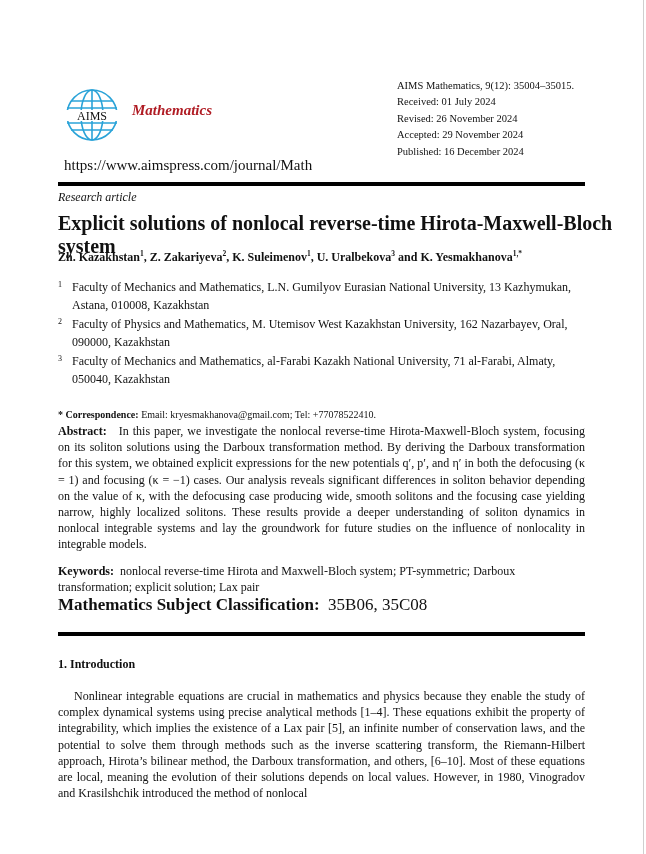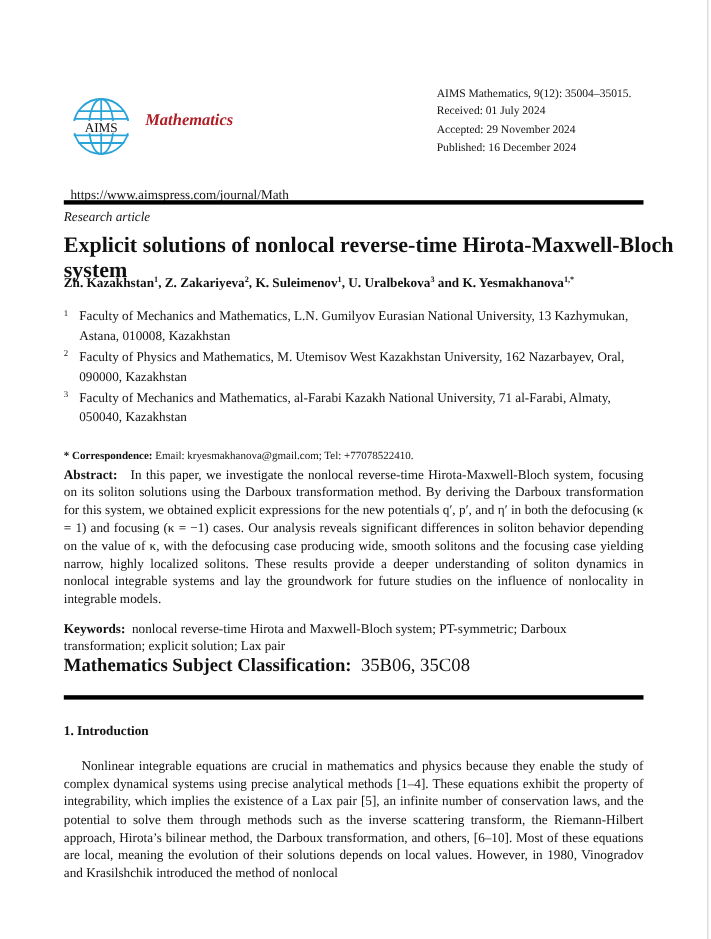--- a/index.html
+++ b/index.html
@@ -5,21 +5,21 @@
   html, body { margin: 0; padding: 0; }
   body {
     width: 646px; height: 854px; background: #ffffff; position: relative; overflow: hidden;
     font-family: "Liberation Serif", "DejaVu Serif", serif; color: #111;
   }
   .page-edge { position: absolute; right: 2px; top: 0; width: 1px; height: 854px; background: #cfcfcf; }
   .abs { position: absolute; }
   
   .logo { left: 63px; top: 88px; width: 58px; height: 54px; }
   .journal-name { left: 132px; top: 102px; font-size: 15px; font-style: italic; font-weight: bold; color: #b01c24; }
-  .journal-url { left: 64px; top: 170px; font-size: 12px; }
+  .journal-url { left: 64px; top: 157px; font-size: 15px; }
   .meta { left: 397px; top: 78px; font-size: 10.5px; line-height: 16.4px; }
   .rule { left: 58px; width: 527px; height: 4px; background: #000; }
   .article-type { left: 58px; top: 190px; font-size: 12px; font-weight: normal; font-style: italic; }
   .title { left: 58px; top: 212px; font-size: 20px; font-weight: bold; }
   .authors { left: 58px; top: 250px; font-size: 12px; font-weight: bold; }
   sup { font-size: 7.5px; vertical-align: 5px; line-height: 0; }
   .affils { left: 58px; top: 279px; width: 530px; font-size: 12px; line-height: 17.5px; }
   .affil { position: relative; padding-left: 14px; margin-bottom: 2px; }
   .affil .num { position: absolute; left: 0; top: -3px; font-size: 8px; }
   .corr { left: 58px; top: 409px; font-size: 10px; }
@@ -47,20 +47,21 @@
   </g>
   <rect x="0" y="22" width="58" height="11" fill="#fff"></rect>
   <text x="29" y="32" text-anchor="middle" font-family="Liberation Serif, serif" font-size="12" fill="#111">AIMS</text>
 </svg>
 <div class="abs journal-name">Mathematics</div>
 <div class="abs journal-url">https://www.aimspress.com/journal/Math</div>
 
 <div class="abs meta">
   <div>AIMS Mathematics, 9(12): 35004–35015.</div>
   <div>Received: 01 July 2024</div>
+  <div>Revised: 26 November 2024</div>
   <div>Accepted: 29 November 2024</div>
   <div>Published: 16 December 2024</div>
 </div>
 
 <div class="abs rule" style="top:182px;"></div>
 
 <div class="abs article-type">Research article</div>
 <div class="abs title">Explicit solutions of nonlocal reverse-time Hirota-Maxwell-Bloch system</div>
 
 <div class="abs authors" id="authors"><span>Zh. Kazakhstan</span><sup>1</sup>, <span>Z. Zakariyeva</span><sup>2</sup>, <span>K. Suleimenov</span><sup>1</sup>, <span>U. Uralbekova</span><sup>3</sup> and <span>K. Yesmakhanova</span><sup>1,*</sup></div>

